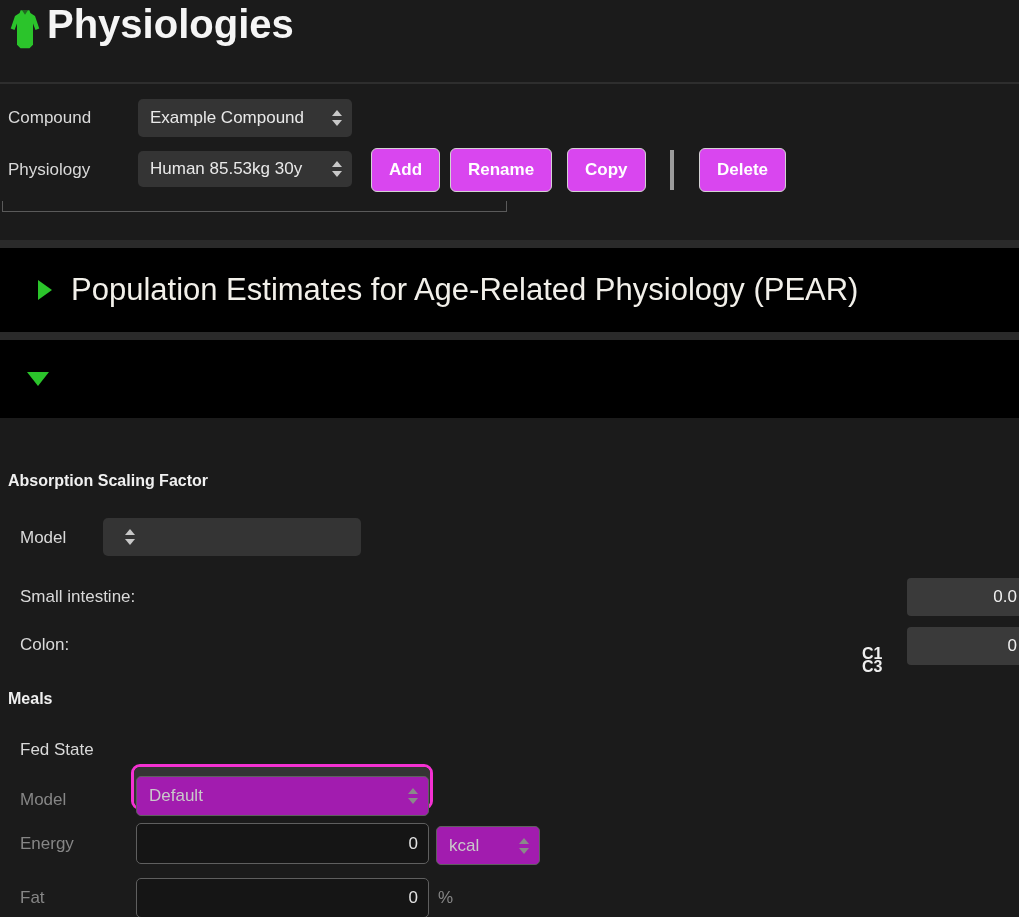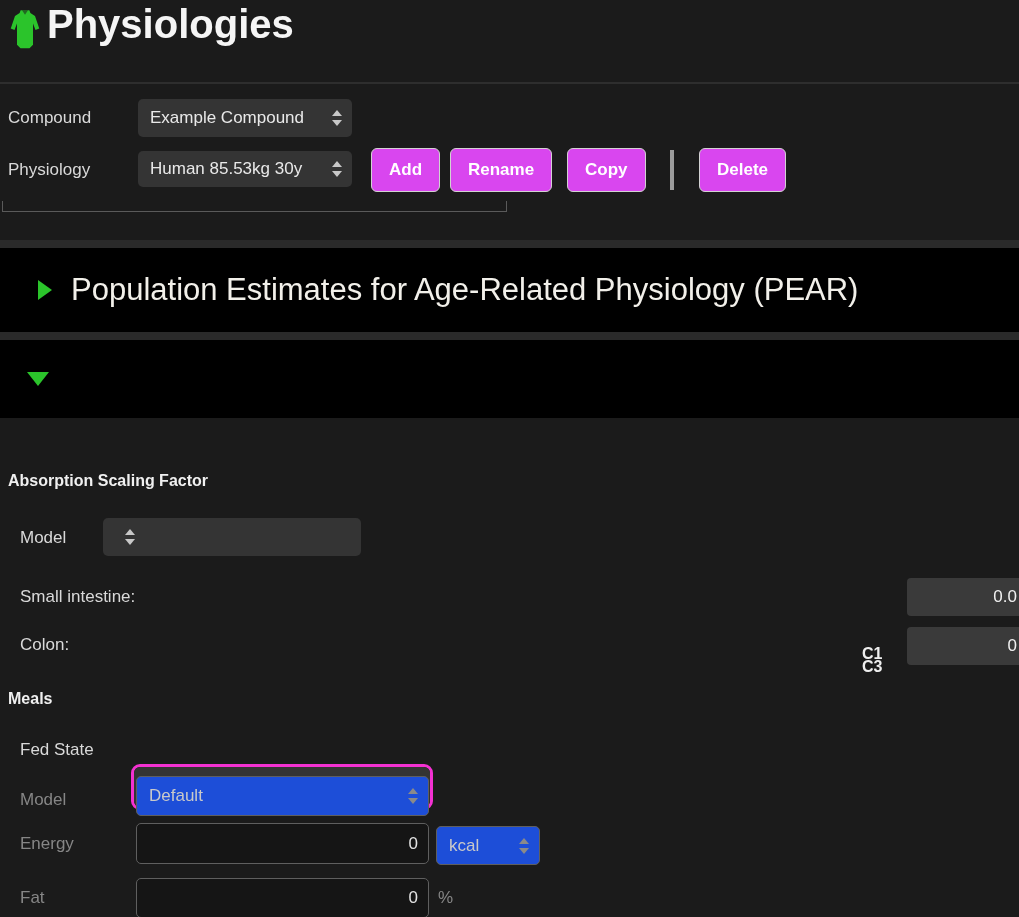--- a/index.html
+++ b/index.html
@@ -16,21 +16,21 @@
   
   .lbl{font-size:17px;color:#d9d9d9;line-height:24px;white-space:nowrap;}
   .lbl.dim{color:#868686;}
   .boldhead{font-size:16px;font-weight:bold;color:#f0f0f0;white-space:nowrap;}
   .param{font-size:16px;font-weight:bold;color:#efefef;}
   
   .sel{display:flex;align-items:center;justify-content:space-between;
        box-sizing:border-box;padding:0 10px 0 12px;border-radius:5px;
        font-size:17px;white-space:nowrap;}
   .sel-filled{background:#343434;color:#e9e9e9;}
-  .sel-outline{background:#1d4ed8;border:1px solid #5f5f5f;color:#c9c9c9;}
+  .sel-outline{background:#a21caf;border:1px solid #5f5f5f;color:#c9c9c9;}
   .inp{display:flex;align-items:center;justify-content:flex-end;
        box-sizing:border-box;padding:0 10px;border-radius:5px;
        background:#151515;border:1px solid #5f5f5f;color:#e3e3e3;font-size:17px;}
   .field-fill{background:#3a3a3a;border-radius:4px;display:flex;align-items:center;
        box-sizing:border-box;color:#f0f0f0;font-size:17px;justify-content:flex-end;}
   
   .spin{display:flex;flex-direction:column;gap:4px;margin-left:10px;}
   .spin i{display:block;width:0;height:0;border-left:5px solid transparent;border-right:5px solid transparent;}
   .spin .up{border-bottom:6px solid #c8c8c8;}
   .spin .dn{border-top:6px solid #c8c8c8;}

